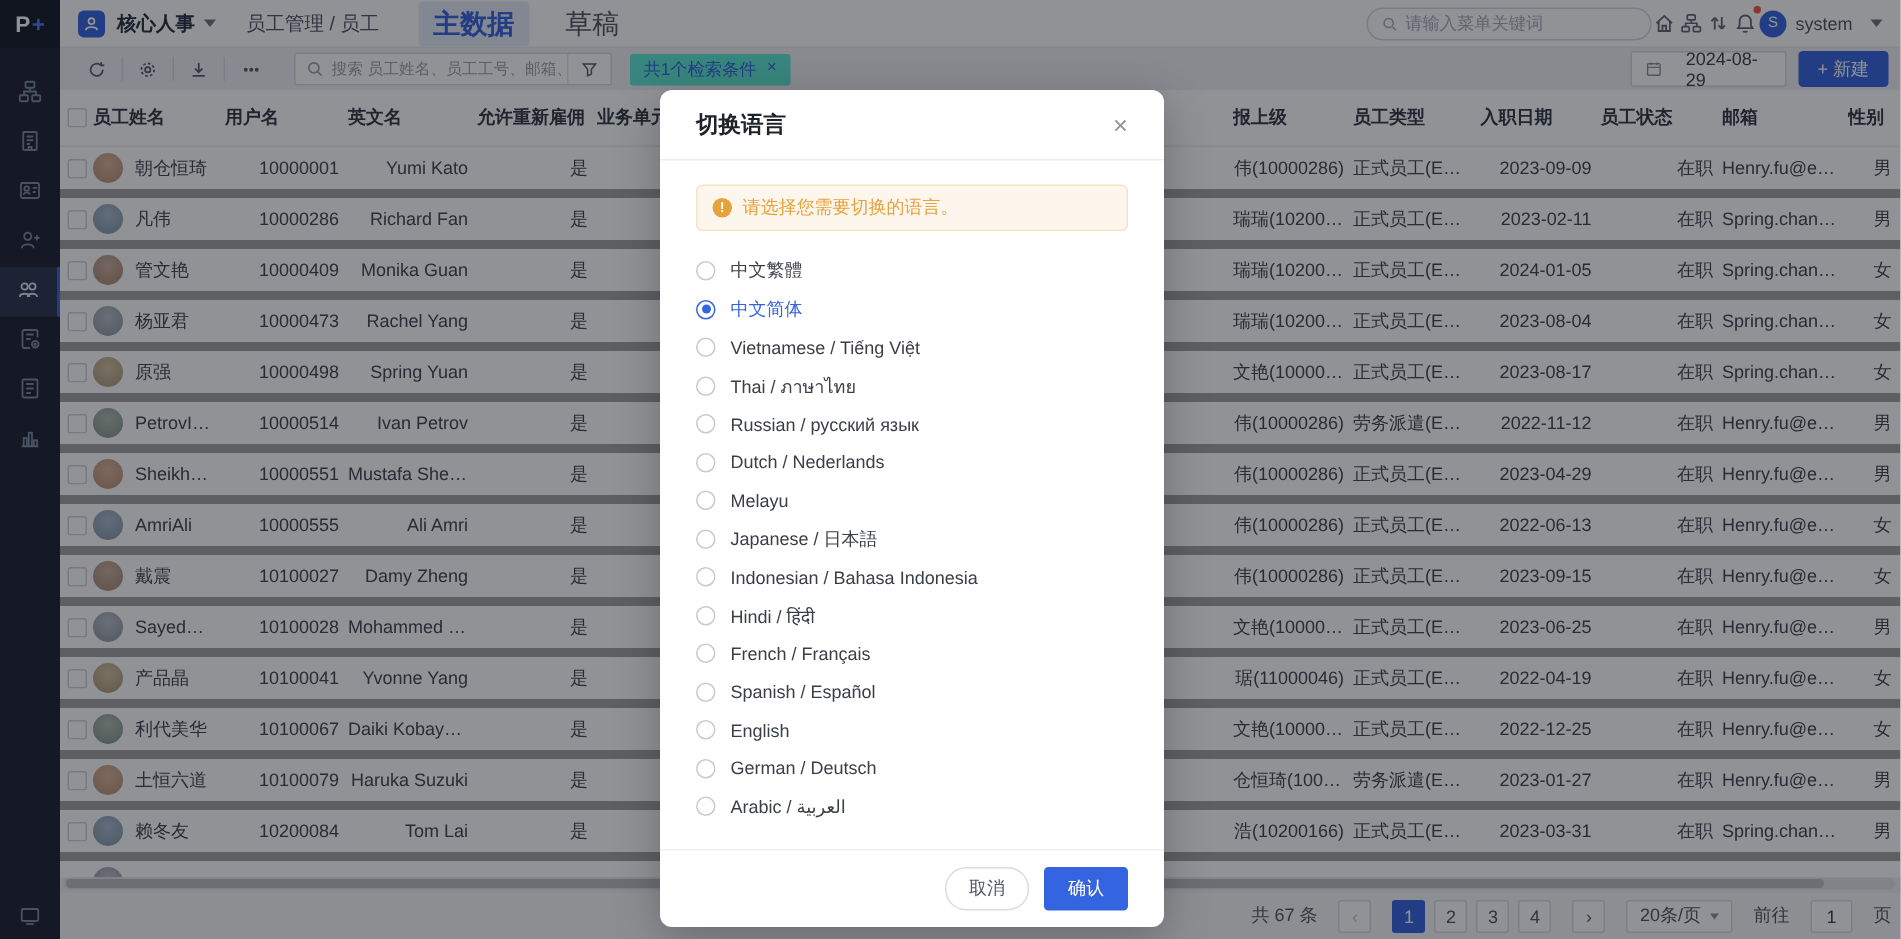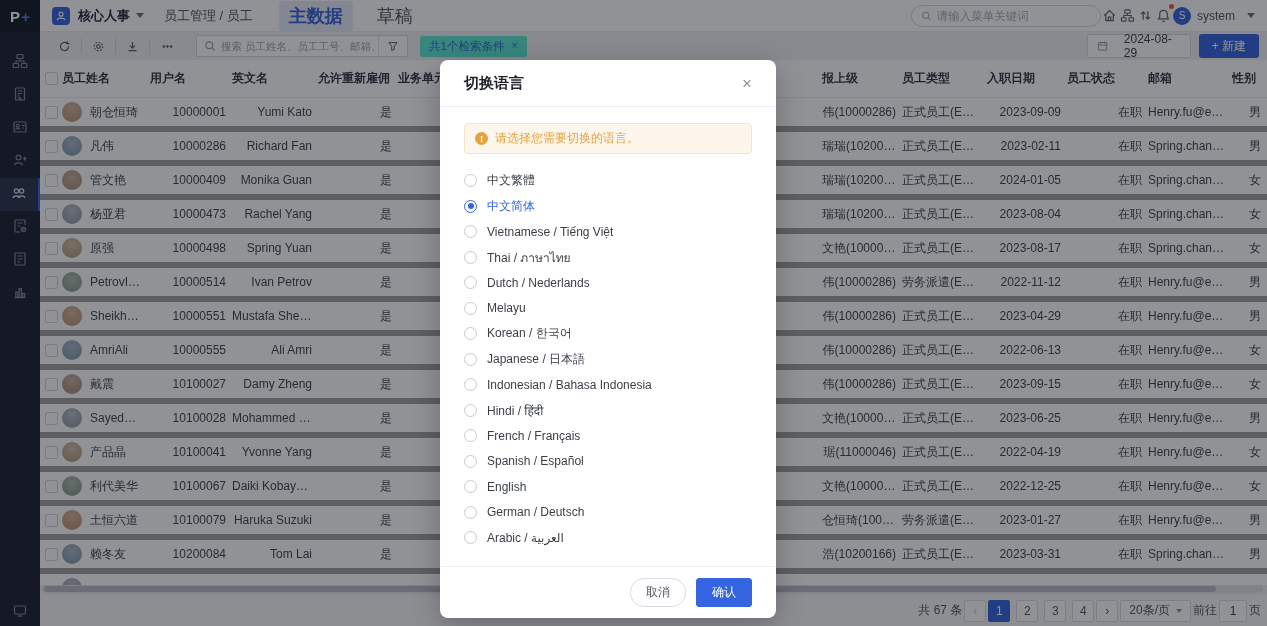--- a/index.html
+++ b/index.html
@@ -72,21 +72,21 @@
   .a2 { background:radial-gradient(circle at 50% 35%, #cbb0a0, #a58874); }
   .a3 { background:radial-gradient(circle at 50% 35%, #b9bfca, #8d94a2); }
   .a4 { background:radial-gradient(circle at 50% 35%, #d3c2a6, #ab9878); }
   .a5 { background:radial-gradient(circle at 50% 35%, #aebdb2, #83948a); }
   .nm { overflow:hidden; white-space:nowrap; text-overflow:ellipsis; }
 
   .hscroll { position:absolute; left:42px; right:4px; top:585px; height:8px; background:#e2e4e8; border-radius:4px; z-index:1; }
   .hthumb { position:absolute; left:2px; top:1px; height:6px; width:96%; background:#babec5; border-radius:3px; cursor:pointer; }
 
   
-  .pager { position:absolute; left:40px; right:0; bottom:0; height:31px; background:#f7f8fa; display:flex; align-items:center; justify-content:flex-end; gap:2px; padding-right:6px; font-size:12px; color:#51565f; z-index:1; }
+  .pager { position:absolute; left:40px; right:0; bottom:0; height:31px; background:#f7f8fa; display:flex; align-items:center; justify-content:flex-end; gap:14px; padding-right:6px; font-size:12px; color:#51565f; z-index:1; }
   .pbox { min-width:22px; height:22px; border:1px solid #d9dce2; border-radius:2px; background:#fff; display:flex; align-items:center; justify-content:center; cursor:pointer; color:#51565f; padding:0 4px; }
   .pbox.dis { color:#c0c4cc; cursor:default; }
   .pg { width:22px; height:22px; border:1px solid #d9dce2; border-radius:2px; background:#fff; display:flex; align-items:center; justify-content:center; cursor:pointer; }
   .pg.on { background:#3564e0; border-color:#3564e0; color:#fff; }
   #pages { display:flex; gap:6px; }
   .sizesel { height:22px; border:1px solid #d9dce2; border-radius:2px; background:#fff; display:flex; align-items:center; gap:6px; padding:0 8px; cursor:pointer; }
   .dcaret { width:0; height:0; border-left:3.5px solid transparent; border-right:3.5px solid transparent; border-top:4px solid #8a9099; }
   .goto-in { width:28px; height:22px; border:1px solid #d9dce2; border-radius:2px; background:#fff; text-align:center; font-size:12px; color:#3c414b; outline:none; font-family:inherit; }
 
   
@@ -631,29 +631,29 @@
       <div class="lang">
         <span class="radio"></span>
         <span>Vietnamese / Tiếng Việt</span>
       </div>
       <div class="lang">
         <span class="radio"></span>
         <span>Thai / ภาษาไทย</span>
       </div>
       <div class="lang">
         <span class="radio"></span>
+        <span>Russian / русский язык</span>
+      </div>
+      <div class="lang">
+        <span class="radio"></span>
         <span>Dutch / Nederlands</span>
       </div>
       <div class="lang">
         <span class="radio"></span>
         <span>Melayu</span>
-      </div>
-      <div class="lang">
-        <span class="radio"></span>
-        <span>Korean / 한국어</span>
       </div>
       <div class="lang">
         <span class="radio"></span>
         <span>Japanese / 日本語</span>
       </div>
       <div class="lang">
         <span class="radio"></span>
         <span>Indonesian / Bahasa Indonesia</span>
       </div>
       <div class="lang">

